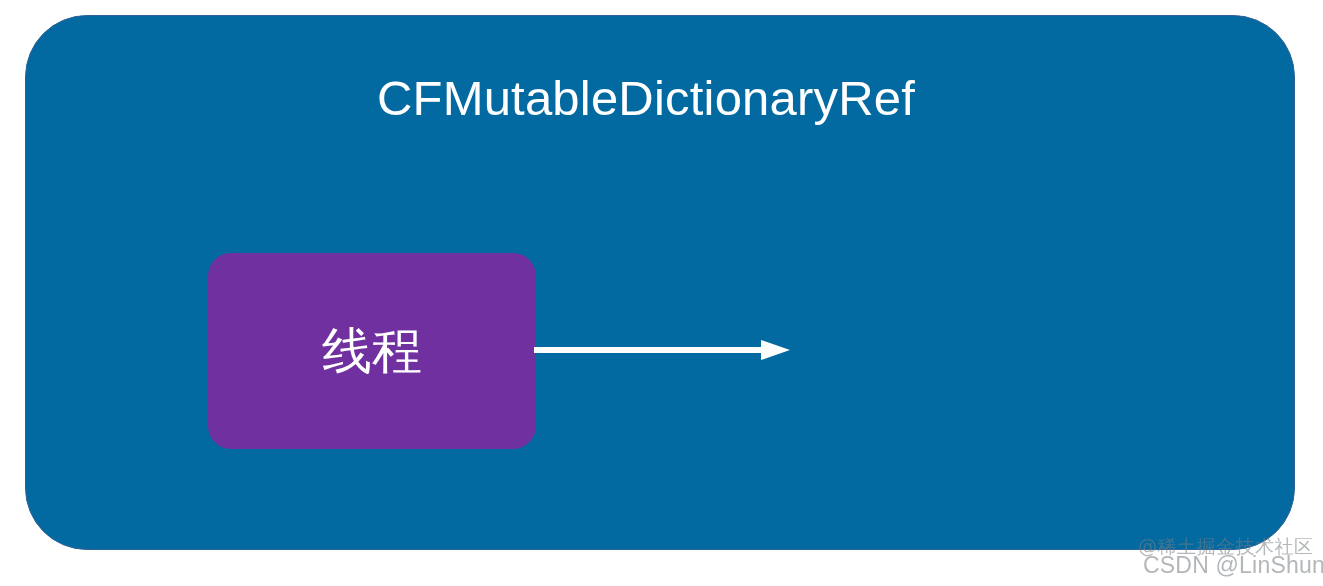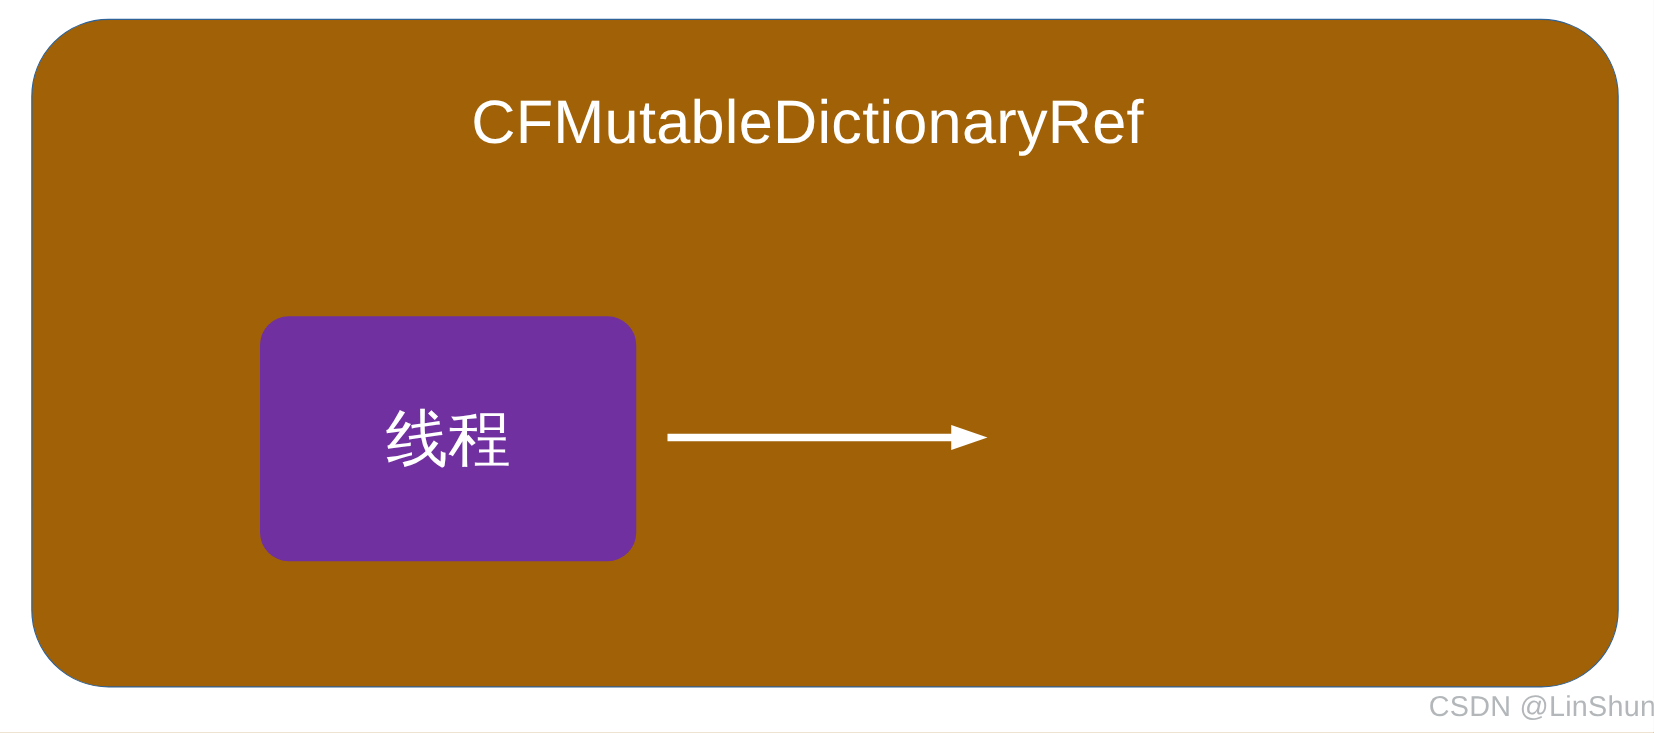--- a/index.html
+++ b/index.html
@@ -23,21 +23,21 @@
     background: #ffffff;
   }
 
   
   .outer-box {
     position: absolute;
     left: 25px;
     top: 15px;
     width: 1270px;
     height: 535px;
-    background: #a16207;
+    background: #0369a1;
     border: 1px solid #2f6296;
     border-radius: 62px;
     box-sizing: border-box;
   }
 
   .outer-title {
     position: absolute;
     left: 0;
     top: 58px;
     width: 1240px;
@@ -57,21 +57,21 @@
     border-radius: 23px;
     box-sizing: border-box;
     display: flex;
     align-items: center;
     justify-content: center;
   }
 
   .node-box.node-thread {
     left: 182px;
     top: 237px;
-    width: 301px;
+    width: 328px;
     height: 196px;
     text-align: right;
   }
 
   .node-box.node-runloop {
     left: 765px;
     top: 237px;
     width: 326px;
     height: 196px;
   }
@@ -136,16 +136,17 @@
     </div>
 
 
     <svg class="arrow" viewBox="0 0 258 28">
       <line x1="0" y1="14" x2="231" y2="14" stroke="#ffffff" stroke-width="6"></line>
       <polygon points="227,4 256,14 227,24" fill="#ffffff"></polygon>
     </svg>
 
   </div>
 
+  <div class="watermark-juejin">@稀土掘金技术社区</div>
 
   <div class="watermark-csdn">CSDN @LinShuniOS</div>
 
 </div>
 
 </body></html>

